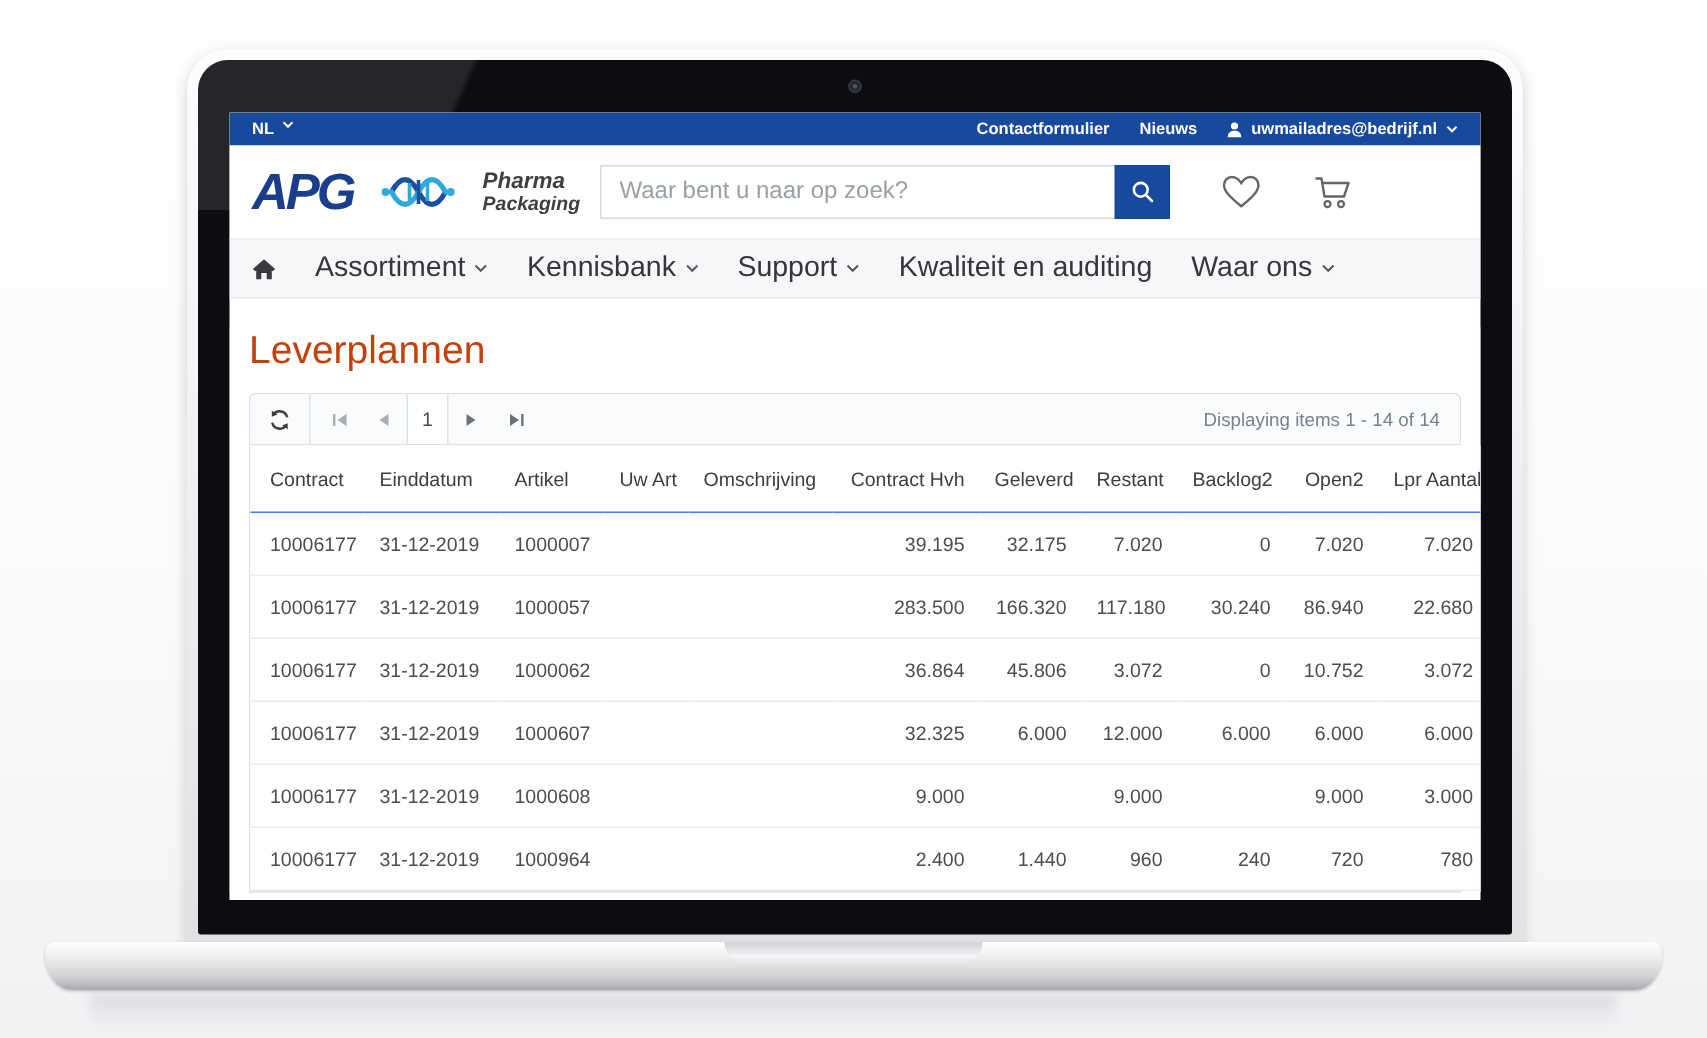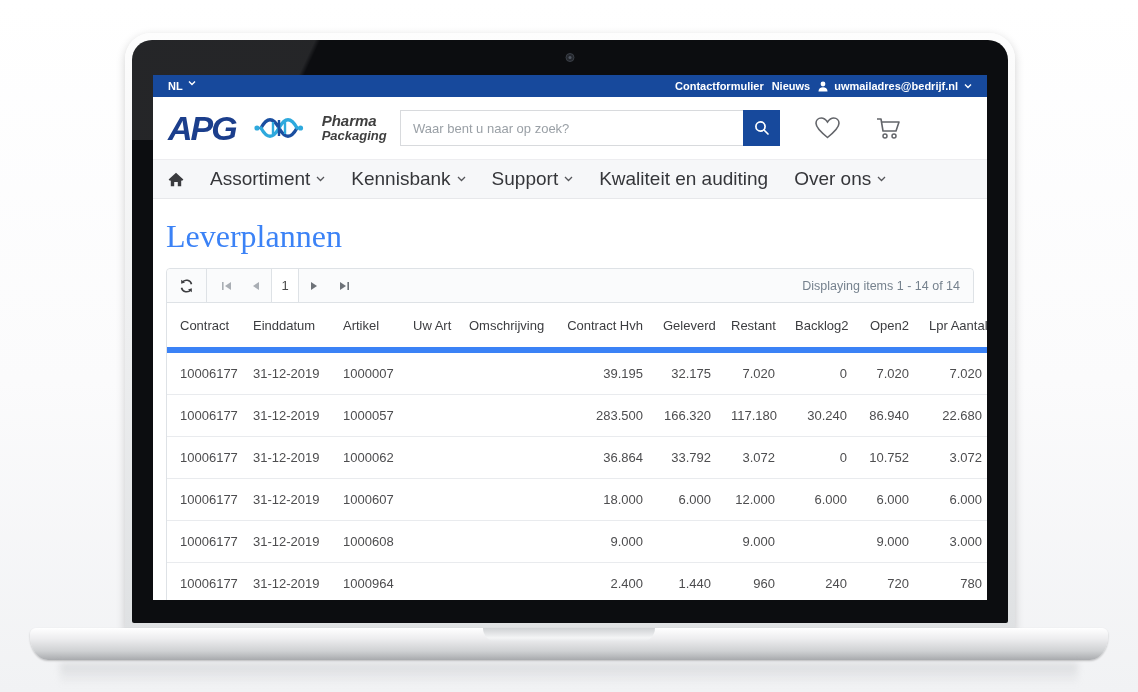--- a/index.html
+++ b/index.html
@@ -57,59 +57,59 @@
     filter:blur(3px);
   }
 
   
   .topbar {
     height:22px; background:#17499c; color:#fff;
     display:flex; align-items:center; padding:0 15px;
     font-size:11px; font-weight:bold;
   }
   .topbar .lang { display:flex; align-items:flex-start; gap:5px; cursor:pointer; }
-  .topbar .right { margin-left:auto; display:flex; align-items:center; gap:8px; }
+  .topbar .right { margin-left:auto; display:flex; align-items:center; gap:20px; }
   .topbar a { color:#fff; text-decoration:none; }
   .account { display:flex; align-items:center; gap:6px; cursor:pointer; }
   .chev { display:inline-block; }
 
   
   .site-header { height:62px; display:flex; align-items:center; padding:0 15px; background:#fff; }
   .logo { display:flex; align-items:center; gap:17px; cursor:pointer; min-width:232px; }
   .logo-apg {
     font-size:34px; font-weight:bold; font-style:italic; color:#1b3e8c;
     letter-spacing:-2px; line-height:1;
   }
   .logo-text { font-style:italic; font-weight:bold; color:#404040; line-height:1.05; }
   .logo-text .l1 { font-size:15px; }
   .logo-text .l2 { font-size:13px; }
   .searchbox { display:flex; align-items:center; }
   .searchbox input {
     width:343px; height:36px; border:1px solid #d8dadd; border-right:none;
-    padding:0 12px; font-size:13px; color:#0f172a; outline:none;
+    padding:0 12px; font-size:16px; color:#0f172a; outline:none;
     font-family:"Liberation Sans", sans-serif;
   }
   .searchbox input::placeholder { color:#9aa0a6; }
   .search-btn {
     width:37px; height:36px; background:#17499c; border:none; cursor:pointer;
     display:flex; align-items:center; justify-content:center;
   }
   .hicon { margin-left:34px; cursor:pointer; display:flex; align-items:center; }
 
   
   .mainnav {
     height:40px; background:#f6f7f9; border-top:1px solid #ededf0; border-bottom:1px solid #e7e8eb;
     display:flex; align-items:center; gap:26px; padding:0 15px;
     font-size:19px; color:#35363a;
   }
   .nav-item { display:flex; align-items:center; gap:6px; cursor:pointer; white-space:nowrap; }
 
   
   .content { padding:0 13px; background:#fff; }
-  h1.page-title { font-size:32px; font-weight:500; color:#3b82f6; margin:19px 0 13px 0;font-family:Liberation Serif, serif; }
+  h1.page-title { font-size:26px; font-weight:500; color:#c2410c; margin:19px 0 13px 0; }
 
   .grid { border:1px solid #dee2e6; border-radius:4px 4px 0 0; }
   .grid-toolbar {
     height:34px; background:#fafbfc; border-bottom:1px solid #dee2e6;
     display:flex; align-items:stretch; font-size:12.5px; color:#555;
     border-radius:4px 4px 0 0;
   }
   .tool-btn {
     width:40px; display:flex; align-items:center; justify-content:center;
     cursor:pointer; border-right:1px solid #dee2e6; background:transparent; border-top:none; border-bottom:none; border-left:none;
@@ -122,21 +122,21 @@
   .pg-num {
     width:28px; display:flex; align-items:center; justify-content:center;
     background:#fff; border-left:1px solid #dee2e6; border-right:1px solid #dee2e6;
     color:#4a4a4a; font-size:13px; cursor:pointer;
   }
   .pager-status { margin-left:auto; display:flex; align-items:center; padding-right:13px; color:#76828e; font-size:12.5px; }
 
   table.grid-table { width:100%; border-collapse:collapse; table-layout:fixed; font-size:13px; color:#4d4d4f; background:#fff; }
   .grid-table th {
     font-weight:400; color:#3c3d40; text-align:left; padding:15px 10px 14px 10px;
-    border-bottom:6px solid #3b82f6; white-space:nowrap; overflow:hidden; cursor:pointer;
+    border-bottom:1px solid #3b82f6; white-space:nowrap; overflow:hidden; cursor:pointer;
   }
   .grid-table td {
     padding:13px 10px; border-bottom:1px solid #e9ebee; white-space:nowrap; overflow:hidden;
   }
   .grid-table th:first-child, .grid-table td:first-child { padding-left:13px; }
   .grid-table th:last-child,  .grid-table td:last-child  { padding-right:13px; }
   .grid-table th:nth-child(n+6), .grid-table td:nth-child(n+6) { text-align:right; }
 
   svg { display:block; }
 </style>
@@ -259,21 +259,21 @@
           <span>
               <svg width="9" height="6" viewBox="0 0 9 6">
                 <polyline points="1,1 4.5,4.5 8,1" fill="none" stroke="#55565a" stroke-width="1.3"></polyline>
               </svg>
             </span>
         </div>
         <div class="nav-item">
           <span>Kwaliteit en auditing</span>
         </div>
         <div class="nav-item">
-          <span>Over ons</span>
+          <span>Waar ons</span>
           <span>
               <svg width="9" height="6" viewBox="0 0 9 6">
                 <polyline points="1,1 4.5,4.5 8,1" fill="none" stroke="#55565a" stroke-width="1.3"></polyline>
               </svg>
             </span>
         </div>
       </div>
 
       <div class="content">
         <h1 class="page-title">Leverplannen</h1>
@@ -375,33 +375,33 @@
     <td>86.940</td>
     <td>22.680</td>
   </tr>
                 <tr>
     <td>10006177</td>
     <td>31-12-2019</td>
     <td>1000062</td>
     <td></td>
     <td></td>
     <td>36.864</td>
-    <td>33.792</td>
+    <td>45.806</td>
     <td>3.072</td>
     <td>0</td>
     <td>10.752</td>
     <td>3.072</td>
   </tr>
                 <tr>
     <td>10006177</td>
     <td>31-12-2019</td>
     <td>1000607</td>
     <td></td>
     <td></td>
-    <td>18.000</td>
+    <td>32.325</td>
     <td>6.000</td>
     <td>12.000</td>
     <td>6.000</td>
     <td>6.000</td>
     <td>6.000</td>
   </tr>
                 <tr>
     <td>10006177</td>
     <td>31-12-2019</td>
     <td>1000608</td>

